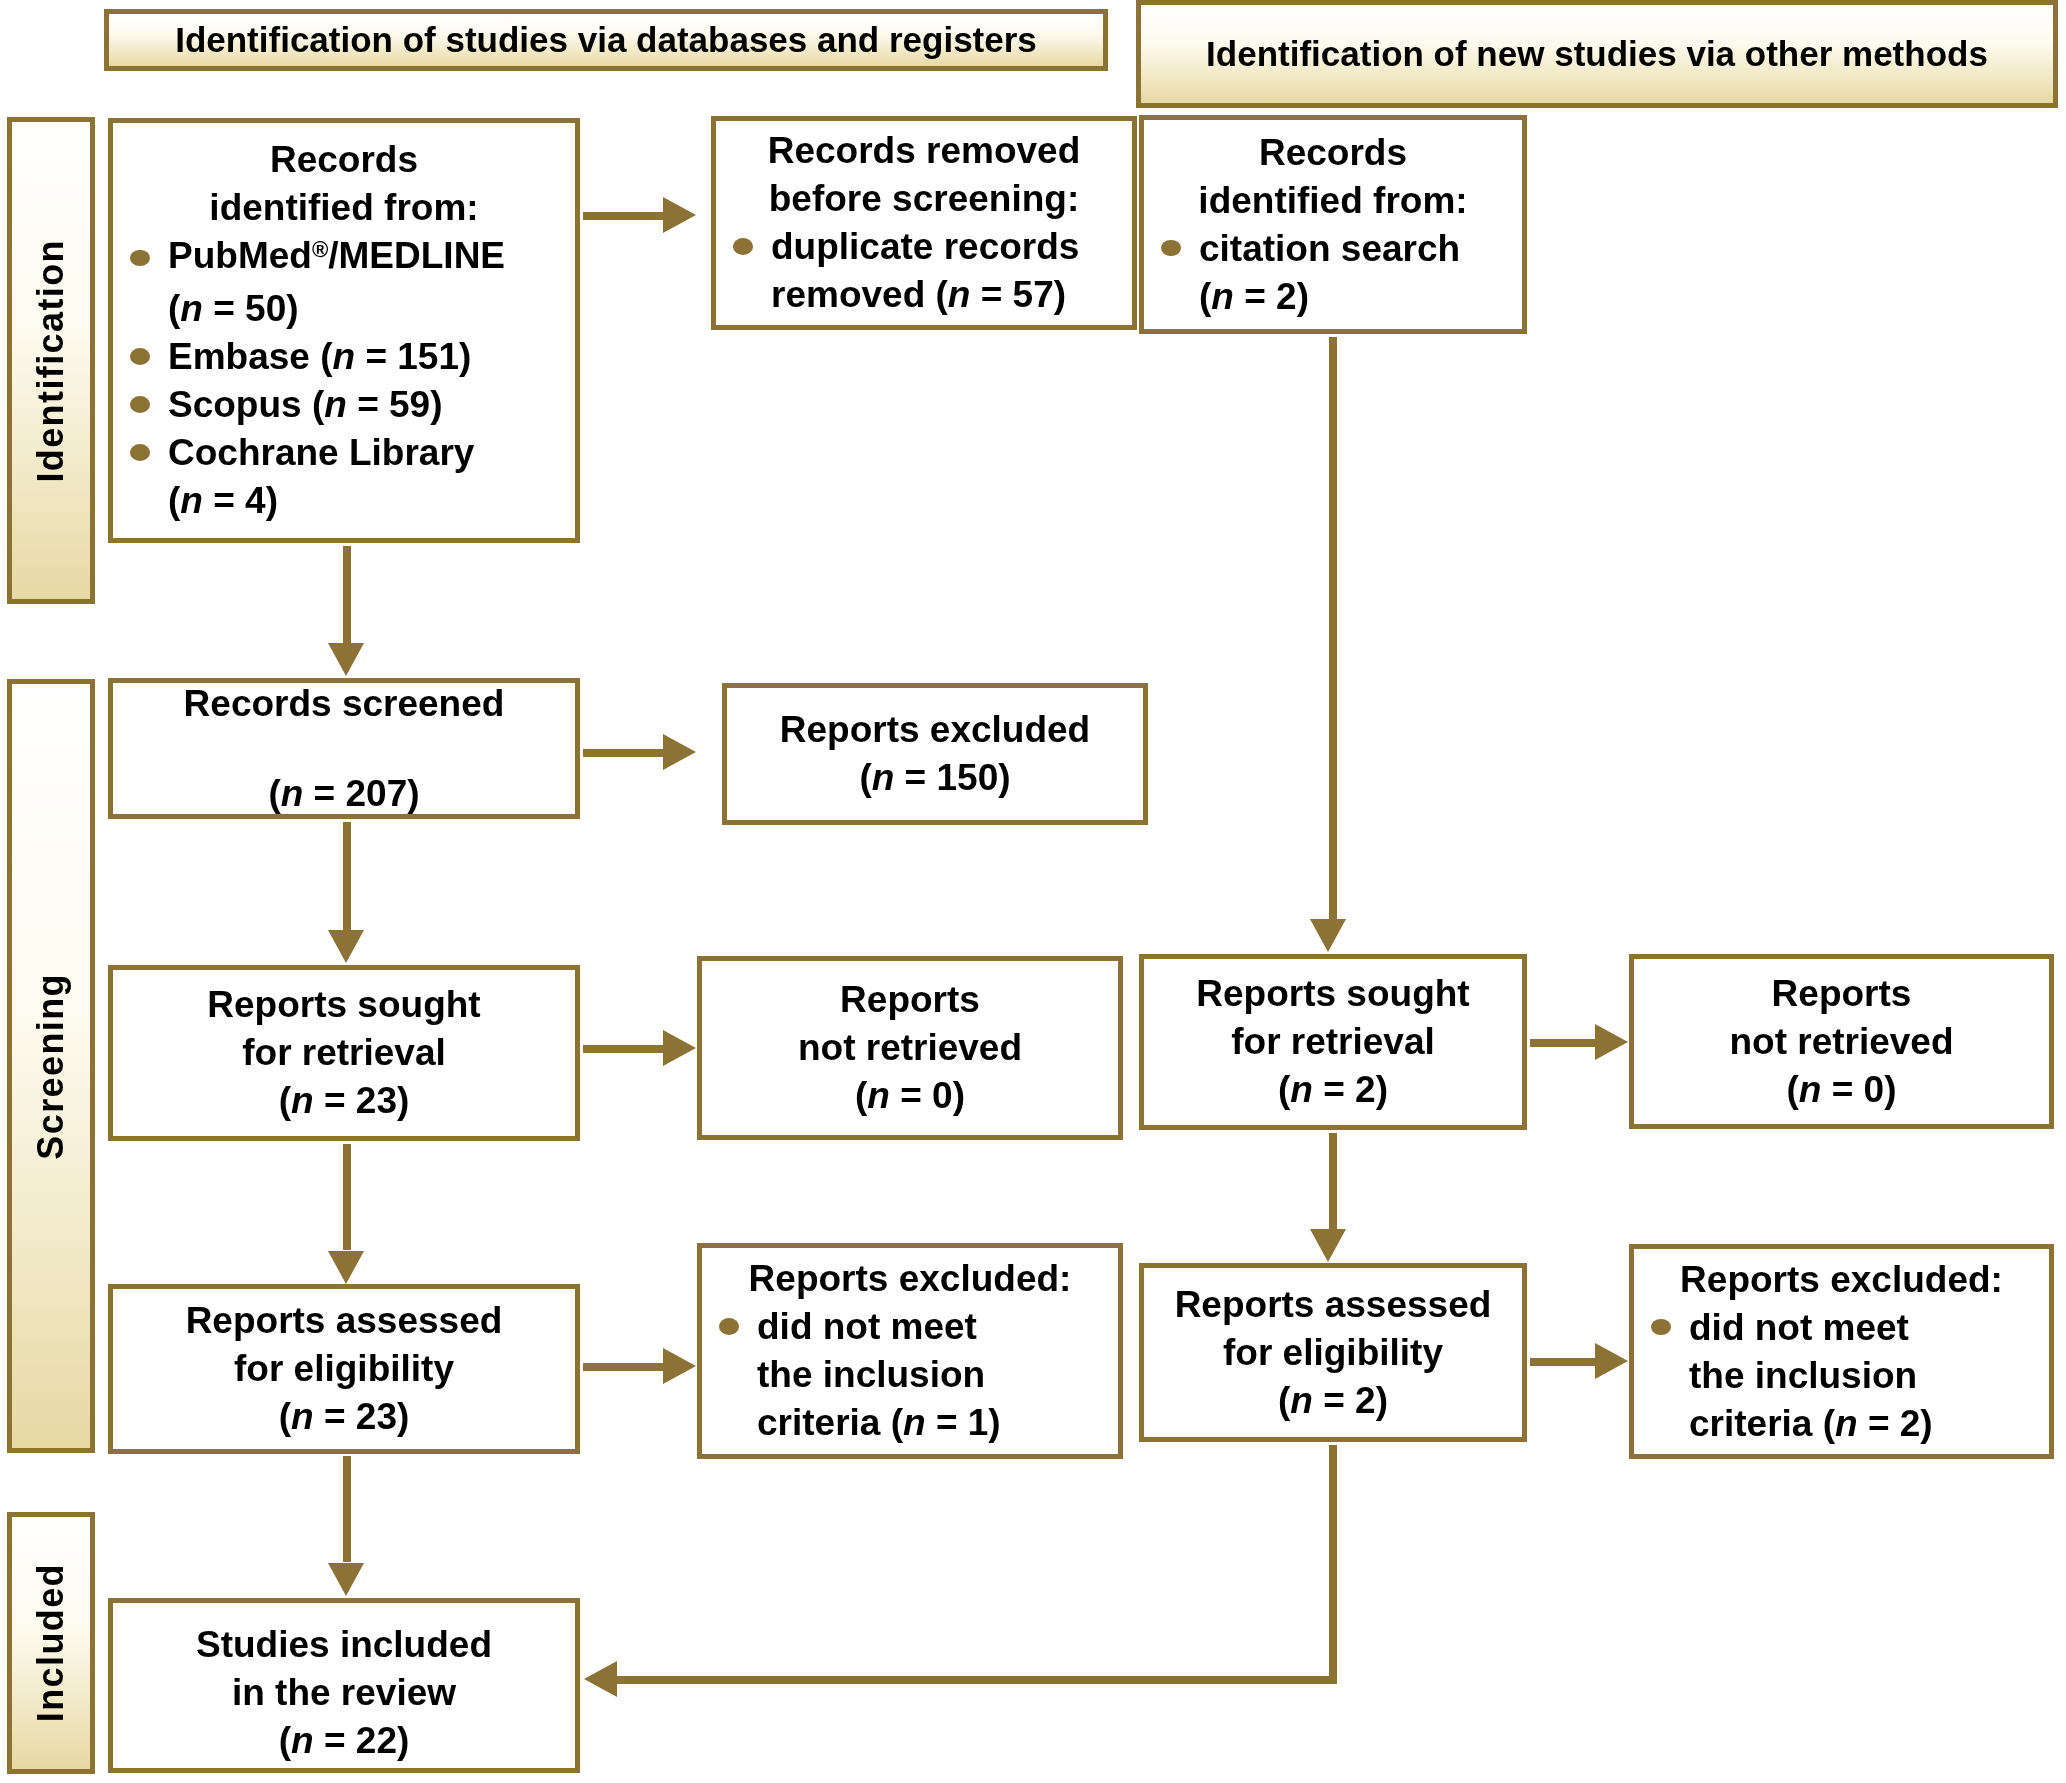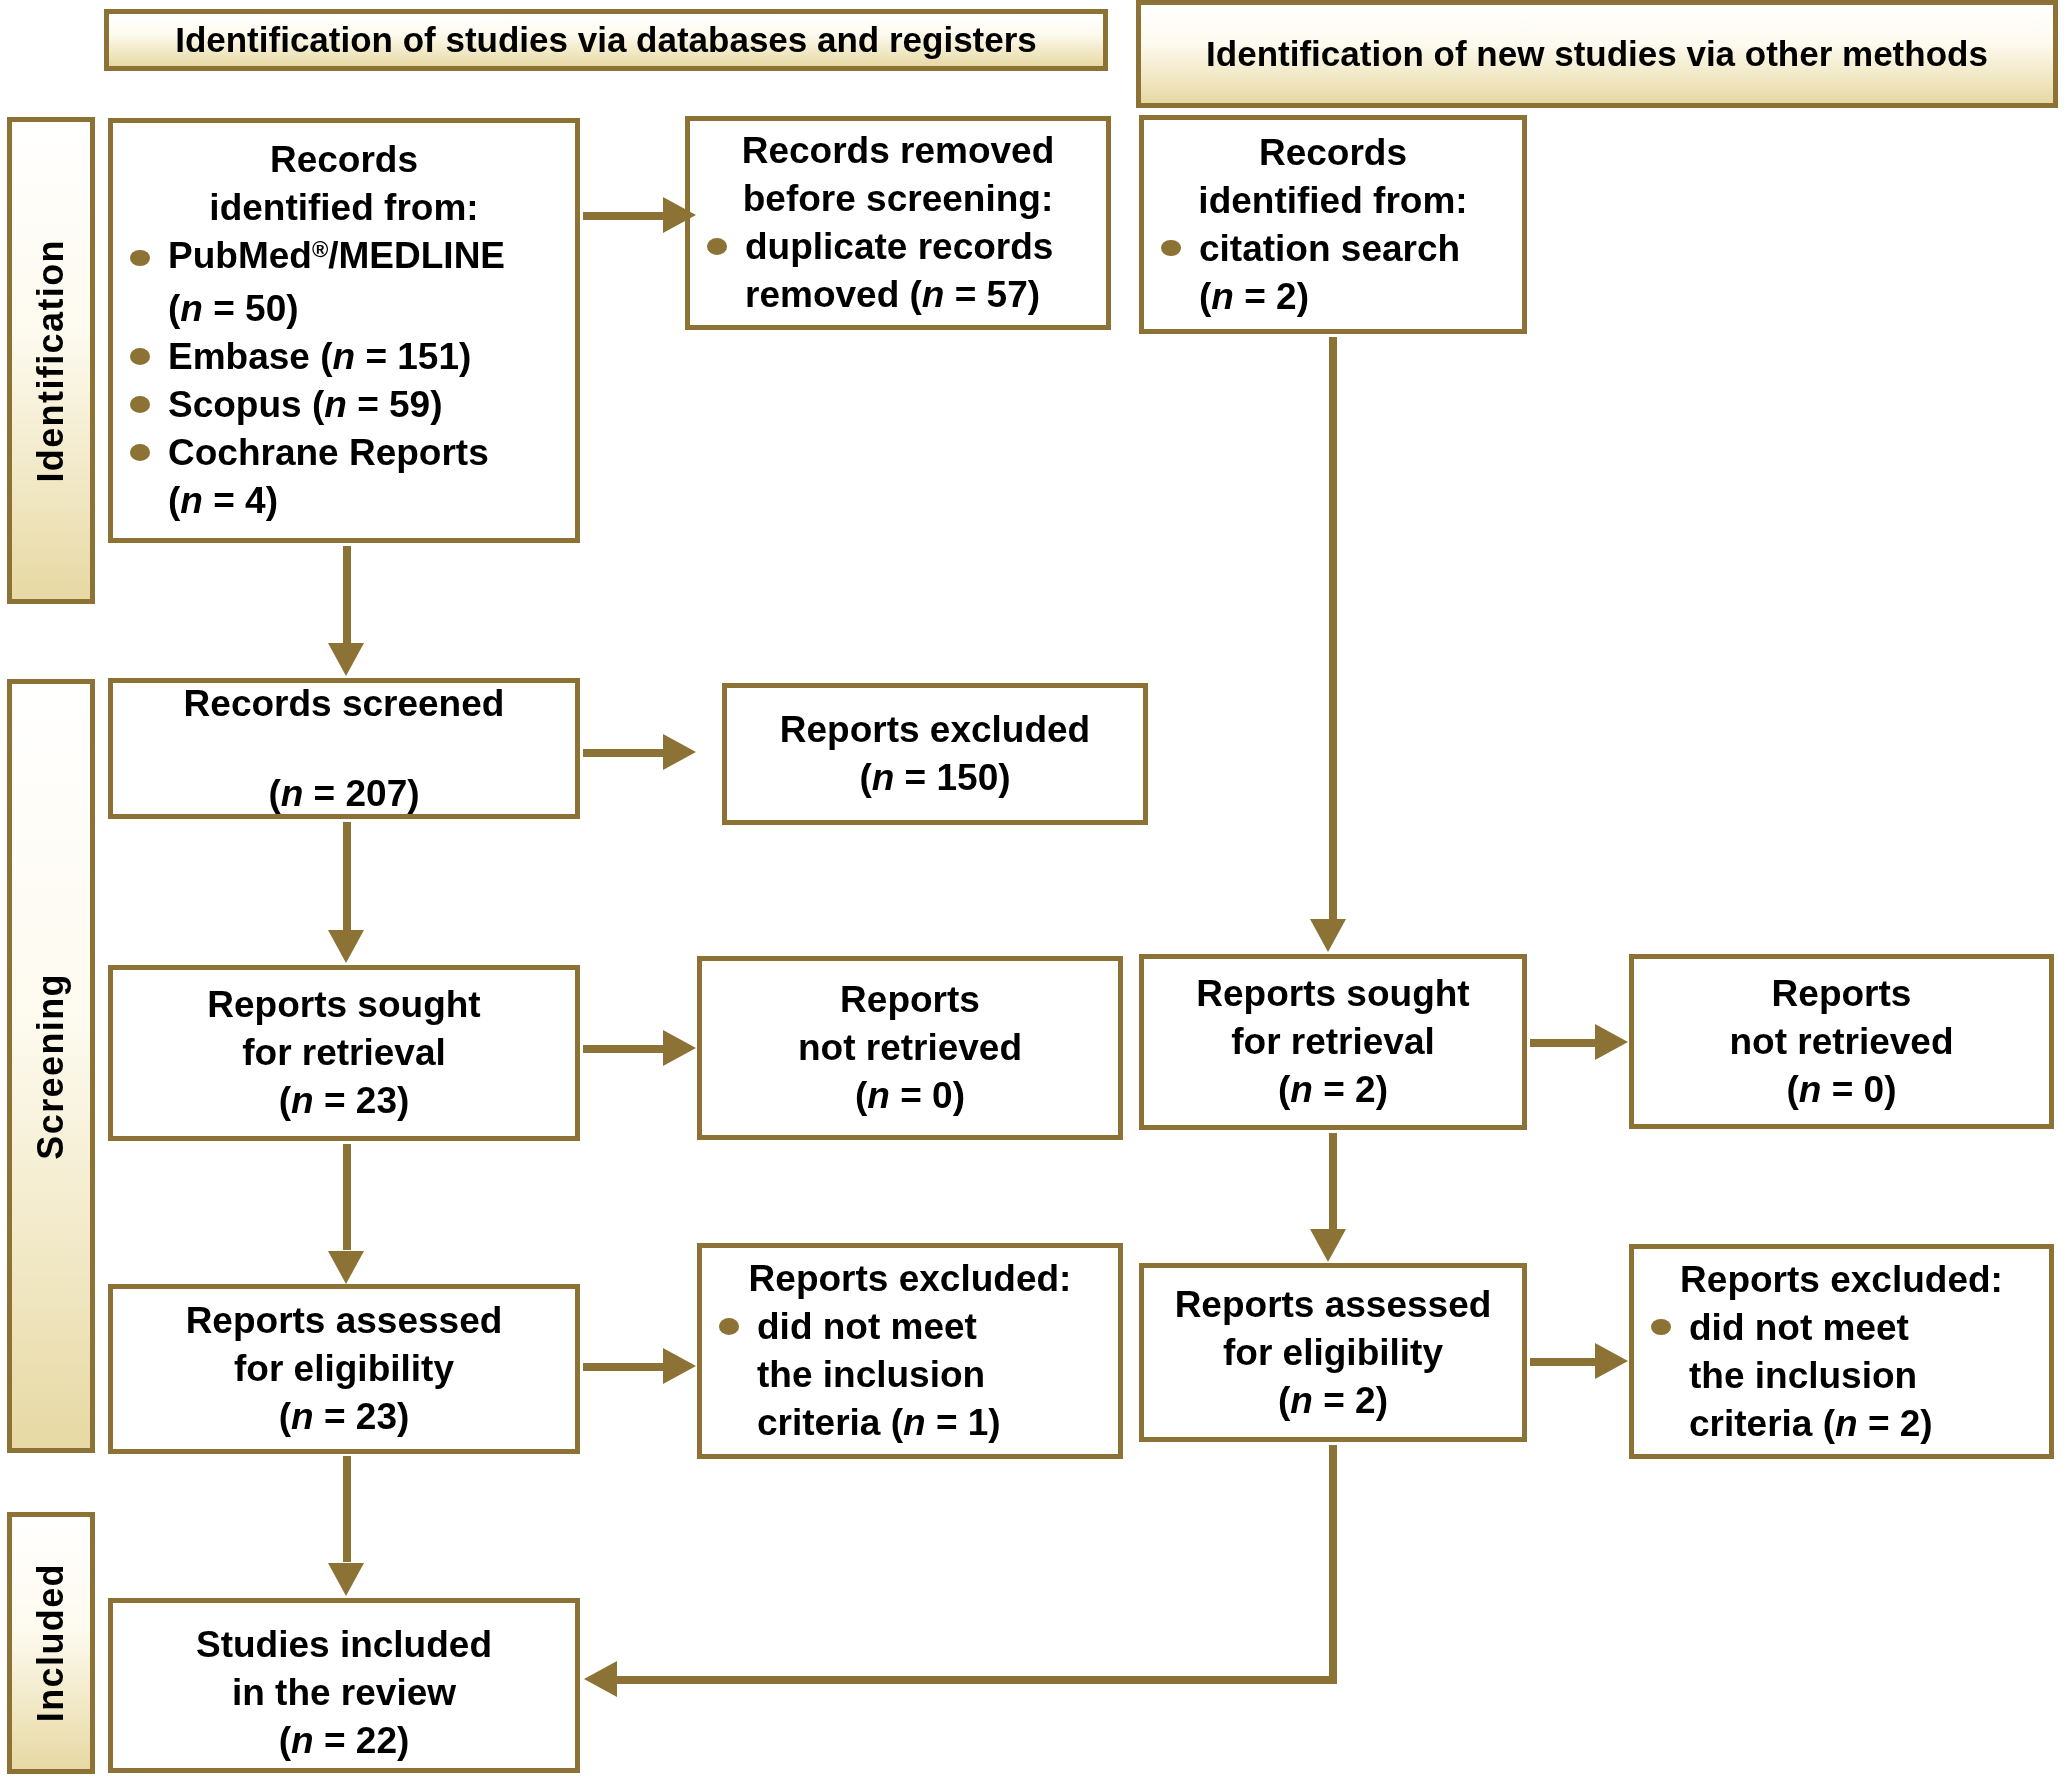--- a/index.html
+++ b/index.html
@@ -45,21 +45,21 @@
   }
   .ln{text-align:center;position:relative;}
   .ln.bullet,.ln.indent{text-align:left;padding-left:45px;}
   .dot{
     position:absolute;left:7.2px;top:50%;margin-top:-8.6px;
     width:20px;height:16.5px;border-radius:50%;background:var(--gold);display:inline-block;
   }
   .it{font-style:italic;}
   .sup{font-size:60%;position:relative;top:-0.5em;}
   #bx-a1 {left:108px;top:118px;width:472px;height:425px;}
-  #bx-b1 {left:685px;top:116px;width:426px;height:214px;}
+  #bx-b1 {left:711px;top:116px;width:426px;height:214px;}
   #bx-c1 {left:1139px;top:115px;width:388px;height:219px;}
   #bx-r2a{left:108px;top:678px;width:472px;height:141px;gap:42px;}
   #bx-r2b{left:697px;top:683px;width:426px;height:142px;margin-left:25px;}
   #bx-r3a{left:108px;top:965px;width:472px;height:176px;}
   #bx-r3b{left:697px;top:956px;width:426px;height:184px;}
   #bx-r3c{left:1139px;top:954px;width:388px;height:176px;}
   #bx-r3d{left:1629px;top:954px;width:425px;height:175px;}
   #bx-r4a{left:108px;top:1284px;width:472px;height:170px;}
   #bx-r4b{left:697px;top:1243px;width:426px;height:216px;}
   #bx-r4c{left:1139px;top:1263px;width:388px;height:179px;}
@@ -94,21 +94,21 @@
     <span class="vlabel">Included</span>
   </div>
 
   <div class="box" id="bx-a1">
       <div class="ln center"><span>Records</span></div>
       <div class="ln center"><span>identified from:</span></div>
       <div class="ln bullet"><span class="dot"></span><span>PubMed</span><span class="sup">®</span><span>/MEDLINE</span></div>
       <div class="ln indent"><span>(</span><span class="it">n</span><span> = 50)</span></div>
       <div class="ln bullet"><span class="dot"></span><span>Embase (</span><span class="it">n</span><span> = 151)</span></div>
       <div class="ln bullet"><span class="dot"></span><span>Scopus (</span><span class="it">n</span><span> = 59)</span></div>
-      <div class="ln bullet"><span class="dot"></span><span>Cochrane Reports</span></div>
+      <div class="ln bullet"><span class="dot"></span><span>Cochrane Library</span></div>
       <div class="ln indent"><span>(</span><span class="it">n</span><span> = 4)</span></div>
     </div>
   <div class="box" id="bx-b1">
       <div class="ln center"><span>Records removed</span></div>
       <div class="ln center"><span>before screening:</span></div>
       <div class="ln bullet"><span class="dot"></span><span>duplicate records</span></div>
       <div class="ln indent"><span>removed (</span><span class="it">n</span><span> = 57)</span></div>
     </div>
   <div class="box" id="bx-c1">
       <div class="ln center"><span>Records</span></div>

